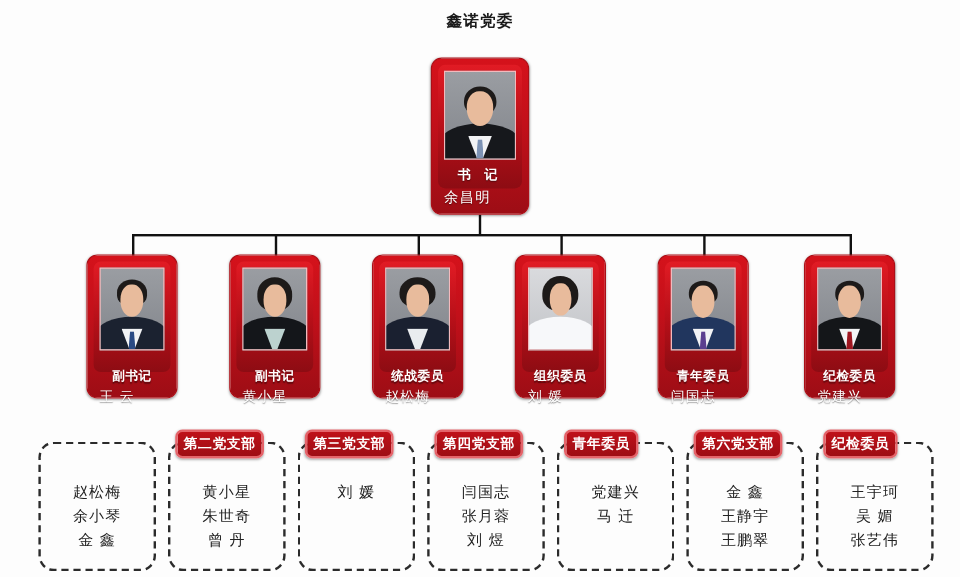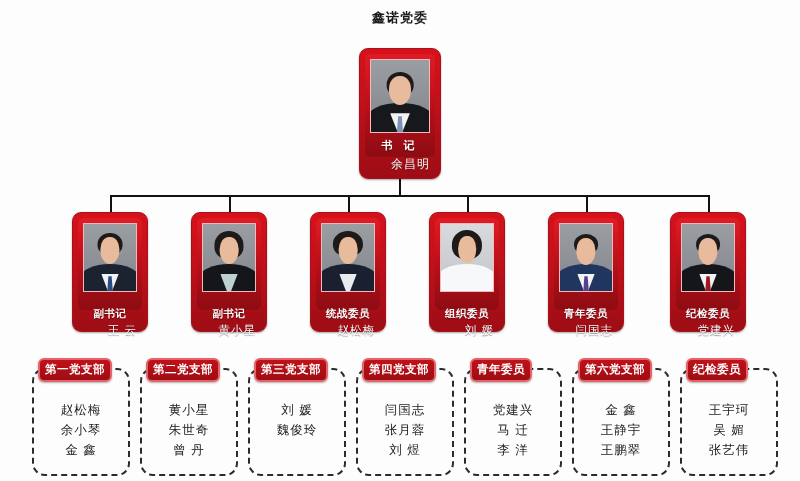--- a/index.html
+++ b/index.html
@@ -47,21 +47,21 @@
     position: relative;
     overflow: hidden;
     flex: none;
   }
   .card-role {
     color: #ffffff; font-weight: bold; text-align: center;
     letter-spacing: 2px; width: 100%;
     text-shadow: 0 1px 1px rgba(0,0,0,.45);
   }
   .card-name {
-    color: #ffffff; text-align: right; width: 100%;
+    color: #ffffff; text-align: left; width: 100%;
     letter-spacing: 2px;
     text-shadow: 0 1px 1px rgba(0,0,0,.45);
   }
 
   
   .card.top { width: 82px; height: 131px; left: 359px; top: 48px; }
   .card.top .photo { height: 74px; }
   .card.top .card-role { font-size: 11px; margin-top: 5px; letter-spacing: 4px; }
   .card.top .card-name { font-size: 12px; margin-top: 3px; letter-spacing: 1px; }
 
@@ -238,60 +238,57 @@
         <div class="p-tie" style="background:#9e1620;"></div>
         <div class="p-hair" style="width:46%; height:30%; top:15%;"></div>
         <div class="p-face" style="width:37%; height:40%; top:21%;"></div>
       </div>
       <div class="card-role">纪检委员</div>
       <div class="card-name">党建兴</div>
     </div>
   </div>
 
   <div class="branch" style="left:32px;">
-    <div class="branch-label">第一党支部</div>
     <div class="branch-names">
       <div class="branch-name">赵松梅</div>
       <div class="branch-name">余小琴</div>
       <div class="branch-name">金  鑫</div>
     </div>
   </div>
 
   <div class="branch" style="left:140px;">
     <div class="branch-label">第二党支部</div>
     <div class="branch-names">
       <div class="branch-name">黄小星</div>
       <div class="branch-name">朱世奇</div>
       <div class="branch-name">曾  丹</div>
     </div>
   </div>
 
   <div class="branch" style="left:248px;">
     <div class="branch-label">第三党支部</div>
     <div class="branch-names">
       <div class="branch-name">刘  媛</div>
-      <div class="branch-name">魏俊玲</div>
     </div>
   </div>
 
   <div class="branch" style="left:356px;">
     <div class="branch-label">第四党支部</div>
     <div class="branch-names">
       <div class="branch-name">闫国志</div>
       <div class="branch-name">张月蓉</div>
       <div class="branch-name">刘  煜</div>
     </div>
   </div>
 
   <div class="branch" style="left:464px;">
     <div class="branch-label">青年委员</div>
     <div class="branch-names">
       <div class="branch-name">党建兴</div>
       <div class="branch-name">马  迁</div>
-      <div class="branch-name">李  洋</div>
     </div>
   </div>
 
   <div class="branch" style="left:572px;">
     <div class="branch-label">第六党支部</div>
     <div class="branch-names">
       <div class="branch-name">金  鑫</div>
       <div class="branch-name">王静宇</div>
       <div class="branch-name">王鹏翠</div>
     </div>

